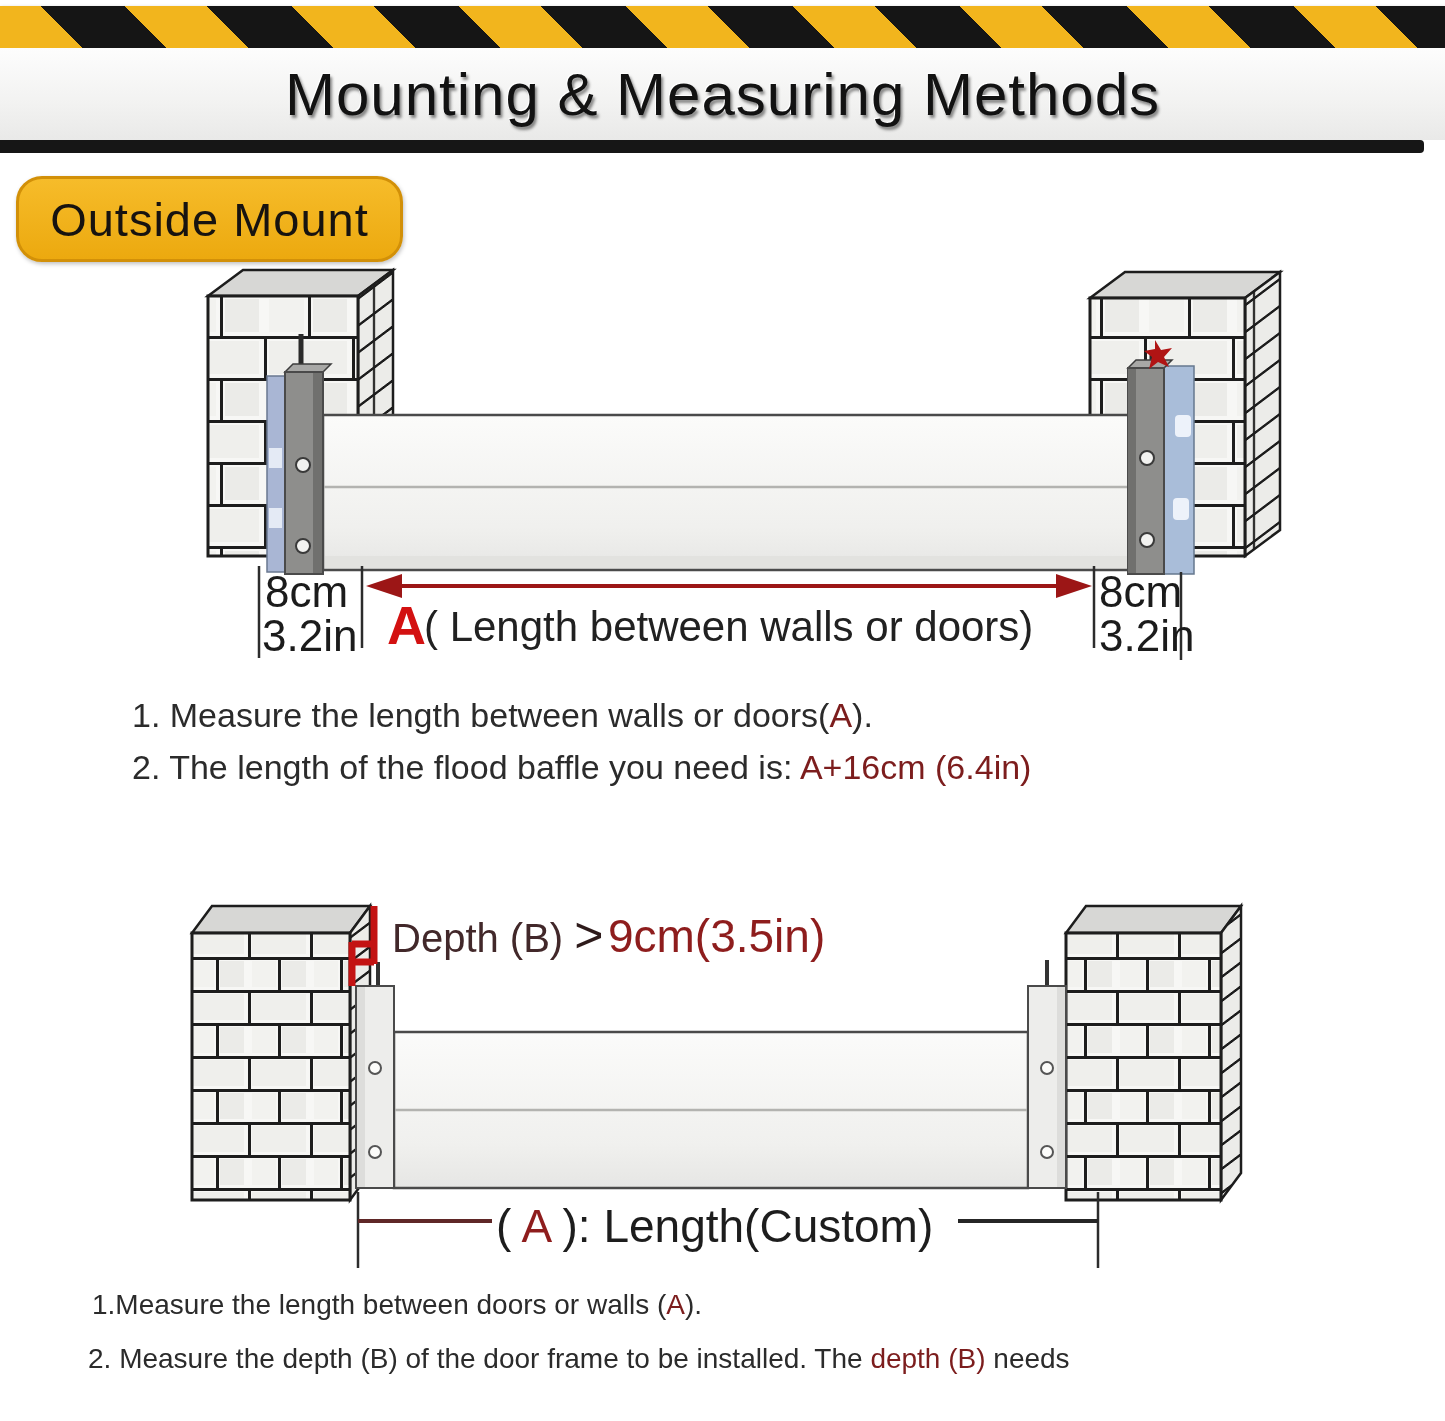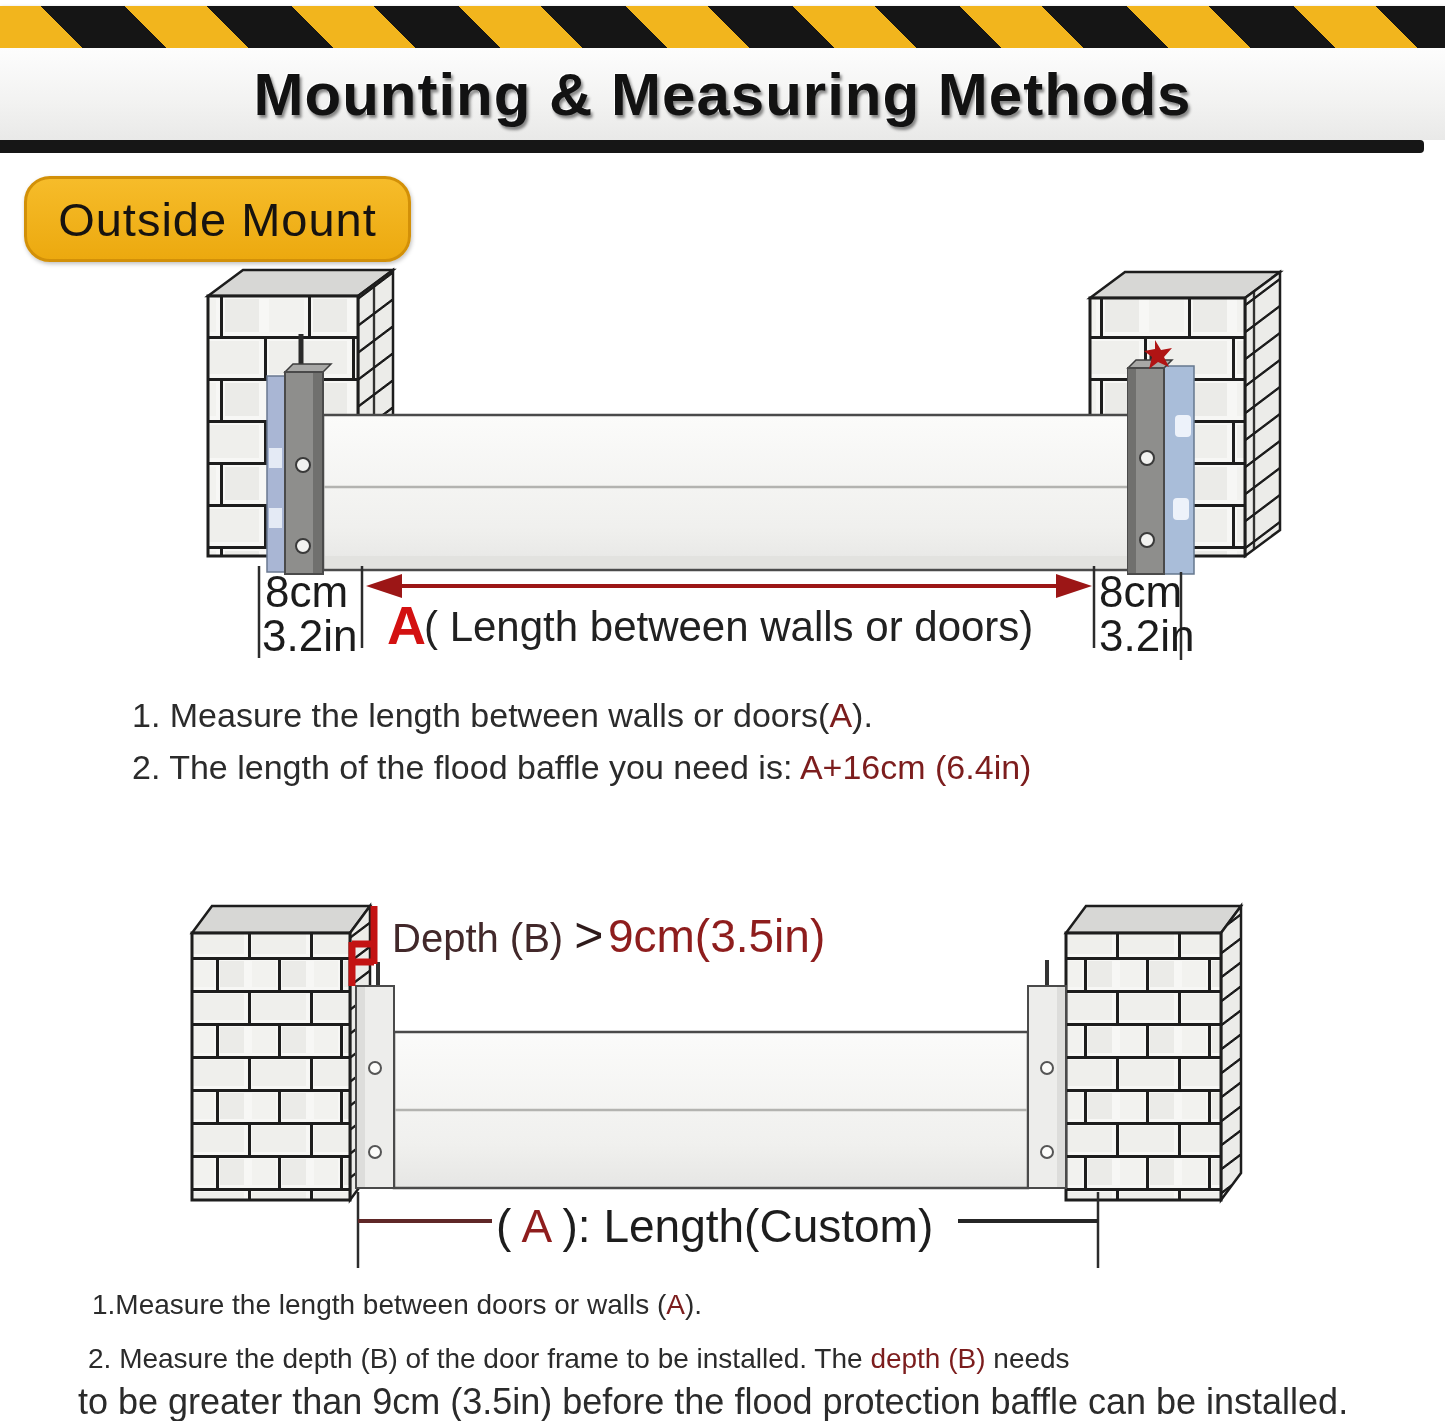--- a/index.html
+++ b/index.html
@@ -20,29 +20,29 @@
     position:absolute;left:0;top:6px;width:100%;height:42px;
     background:repeating-linear-gradient(45deg,var(--hazard-yellow) 0 58px,var(--hazard-black) 58px 118px);
     box-shadow:0 2px 4px rgba(0,0,0,.35);
   }
   .titlebar{
     position:absolute;left:0;top:48px;width:100%;height:92px;
     background:linear-gradient(180deg,#fdfdfd 0%,#f2f2f1 60%,#e9e9e8 100%);
     display:flex;align-items:center;justify-content:center;
   }
   .titlebar h1{
-    margin:0;font-size:60px;font-weight:700;letter-spacing:1px;color:#121212;
+    margin:0;font-size:60px;font-weight:400;letter-spacing:1px;color:#121212;
     text-shadow:-1px -1px 0 #ffffff,2px 3px 3px rgba(0,0,0,.45);
   }
   .title-rule{
     position:absolute;left:0;top:140px;width:1424px;height:13px;background:#161616;border-radius:0 4px 4px 0;
   }
   
   .section-label{
-    position:absolute;left:24px;width:387px;height:86px;border-radius:26px;
+    position:absolute;left:16px;width:387px;height:86px;border-radius:26px;
     background:linear-gradient(180deg,#f6bc2a 0%,#eca90f 100%);
     border:3px solid #d29008;box-sizing:border-box;
     display:flex;align-items:center;justify-content:center;
     box-shadow:1px 2px 4px rgba(0,0,0,.25);
   }
   .section-label span{font-size:47px;color:#171310;letter-spacing:1px;}
   .label-outside{top:176px;}
   .label-inside{top:805px;}
   
   svg.diagram{position:absolute;left:0;width:1445px;display:block;}
@@ -240,15 +240,14 @@
     </g>
     <text x="496" y="1242" font-size="46" fill="#1d1d1d">
       <tspan>(</tspan>
       <tspan fill="#8e1d1d">A</tspan>
       <tspan>): Length(Custom)</tspan>
     </text>
   </svg>
 
   <p class="step step-i1"><span>1.Measure the length between doors or walls (</span><span class="em">A</span><span>).</span></p>
   <p class="step step-i2"><span>2. Measure the depth (B) of the door frame to be installed. The </span><span class="em">depth (B)</span><span> needs</span></p>
-  <p class="step step-i3"><span>to be greater than 9cm (3.5in) before the flood protection baffle can be installed.</span></p>
 
 </div>
 
 </body></html>

